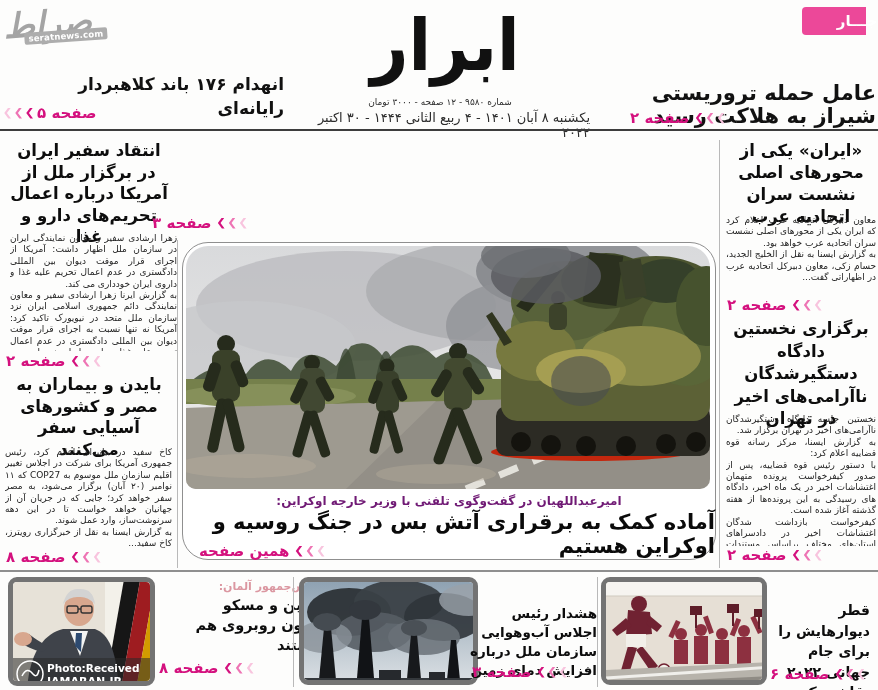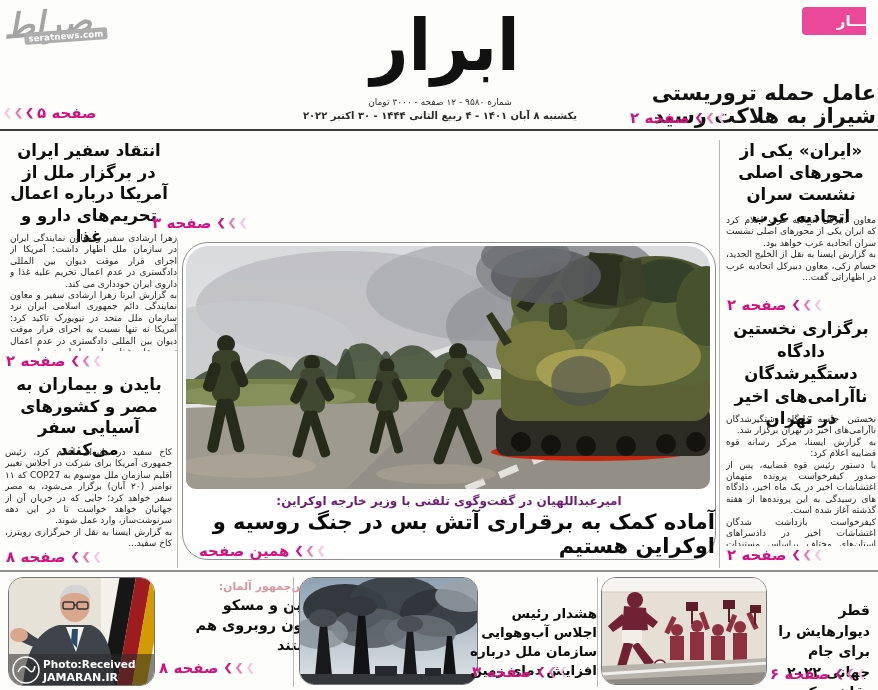--- a/index.html
+++ b/index.html
@@ -15,21 +15,21 @@
   .serat-wm { left:4px; top:2px; width:122px; height:58px; transform:rotate(-4deg); opacity:.8; }
   .serat-logo { font-size:34px; font-weight:bold; color:#8f8f8f; line-height:40px; text-align:left; font-style:italic; }
   .serat-site { position:absolute; left:20px; top:28px; background:#9a9a9a; color:#fff;
     font-size:8.5px; font-weight:bold; padding:1px 4px; border-radius:2px; letter-spacing:.2px; }
   .corner-badge { right:12px; top:7px; width:64px; height:28px; background:#ec4899; color:#fff;
     display:flex; align-items:center; justify-content:center; font-size:15px; font-weight:bold;
     border-radius:4px 0 0 4px;padding-left:46px; }
   .mast-title { left:320px; top:-6px; width:250px; height:100px; text-align:center;
     font-size:66px; font-weight:bold; line-height:104px; transform:scaleY(1.08); letter-spacing:-2px; }
   .mast-issue { left:290px; top:97px; width:300px; text-align:center; font-size:9px; color:#2c2c2c; }
-  .mast-date  { left:290px; top:110px; width:300px; text-align:center; font-size:10px; color:#2c2c2c;font-weight:bold; }
+  .mast-date  { left:290px; top:110px; width:300px; font-size:13px; color:#2c2c2c; }
 
   .top-head-l { left:10px; top:72px; width:274px; font-size:17px; font-weight:bold; text-align:right; line-height:24px; }
   .top-head-r { left:626px; top:82px; width:250px; font-size:21px; font-weight:bold; text-align:right; line-height:23px; }
 
   .rule-dark { left:0; top:129px; width:878px; height:2px; background:#3d3d3d; }
   .rule-mid  { left:0; top:570px; width:878px; height:2px; background:#8f8f8f; }
   .vdiv { width:1px; background:#b9b9b9; }
 
   
   .pmarker { position:absolute; display:inline-flex; direction:ltr; align-items:center; gap:2px; height:12px; }
@@ -59,21 +59,21 @@
   .photo-box { left:182px; top:242px; width:534px; height:318px;
     border:1.5px solid #8f8f8f; border-radius:26px; background:#fff; }
   .photo-main { position:absolute; left:3px; top:3px; width:524px; height:243px;
     border-radius:22px 22px 10px 10px; overflow:hidden; }
   .photo-kicker { position:absolute; left:0; top:251px; width:100%; text-align:center;
     font-size:12px; font-weight:bold; color:#701a75; }
   .photo-headline { position:absolute; left:0; top:267px; width:100%; text-align:right;
     font-size:21px; font-weight:bold; color:#0a0a0a; }
 
   
-  .bphoto { position:absolute; border-radius:15px; overflow:hidden; border:1px solid #737373; }
+  .bphoto { position:absolute; border-radius:9px; overflow:hidden; border:5px solid #737373; }
   .b-kicker { font-size:11px; font-weight:bold; color:#db97a1; text-align:right; }
   .b-head { font-weight:bold; text-align:right; color:#0d0d0d; }
   .b1-text { left:156px; top:580px; width:134px;margin-left:32px; }
   .b1-head { font-size:14.5px; line-height:20px; margin-top:2px; }
   .b2-text { left:467px; top:604px; width:130px; }
   .b2-head { font-size:13.5px; line-height:19px; }
   .b3-text { left:766px; top:600px; width:104px; }
   .b3-head { font-size:14px; line-height:20.5px; }
 </style>
 </head>
@@ -85,20 +85,21 @@
     <div class="serat-logo rtl">صراط</div>
     <div class="serat-site">seratnews.com</div>
   </div>
 
   <div class="abs corner-badge rtl">جـــار</div>
 
   <div class="abs mast-title rtl">ابرار</div>
   <div class="abs mast-issue rtl">شماره ۹۵۸۰ - ۱۲ صفحه - ۳۰۰۰ تومان</div>
   <div class="abs mast-date rtl">یکشنبه ۸ آبان ۱۴۰۱ - ۴ ربیع الثانی ۱۴۴۴ - ۳۰ اکتبر ۲۰۲۲</div>
 
+  <div class="abs top-head-l rtl">انهدام ۱۷۶ باند کلاهبردار رایانه‌ای</div>
   <span class="pmarker" style="left:2px; top:107px;">
     <i class="chev c3"></i>
       <i class="chev c2"></i>
       <i class="chev c1"></i>
     <span class="pm-text">صفحه ۵</span>
   </span>
 
   <div class="abs top-head-r rtl">عامل حمله تروریستی شیراز به هلاکت رسید</div>
   <span class="pmarker" style="left:628px; top:112px;">
     <span class="pm-text">صفحه ۲</span>

